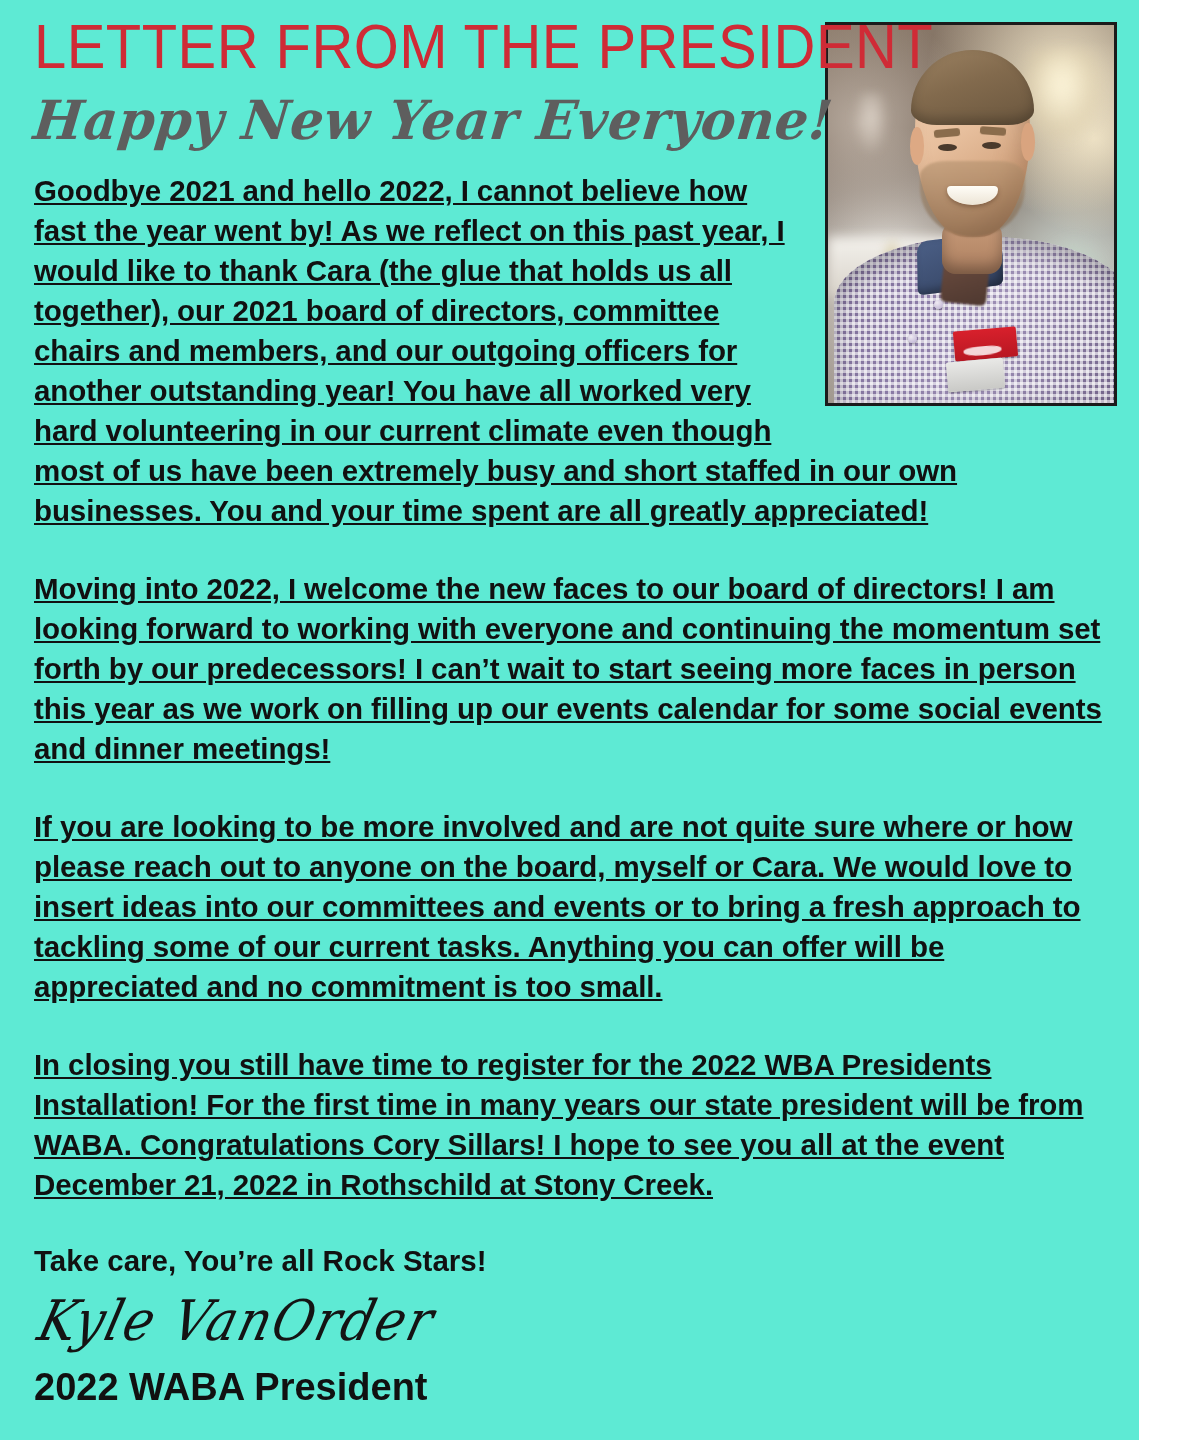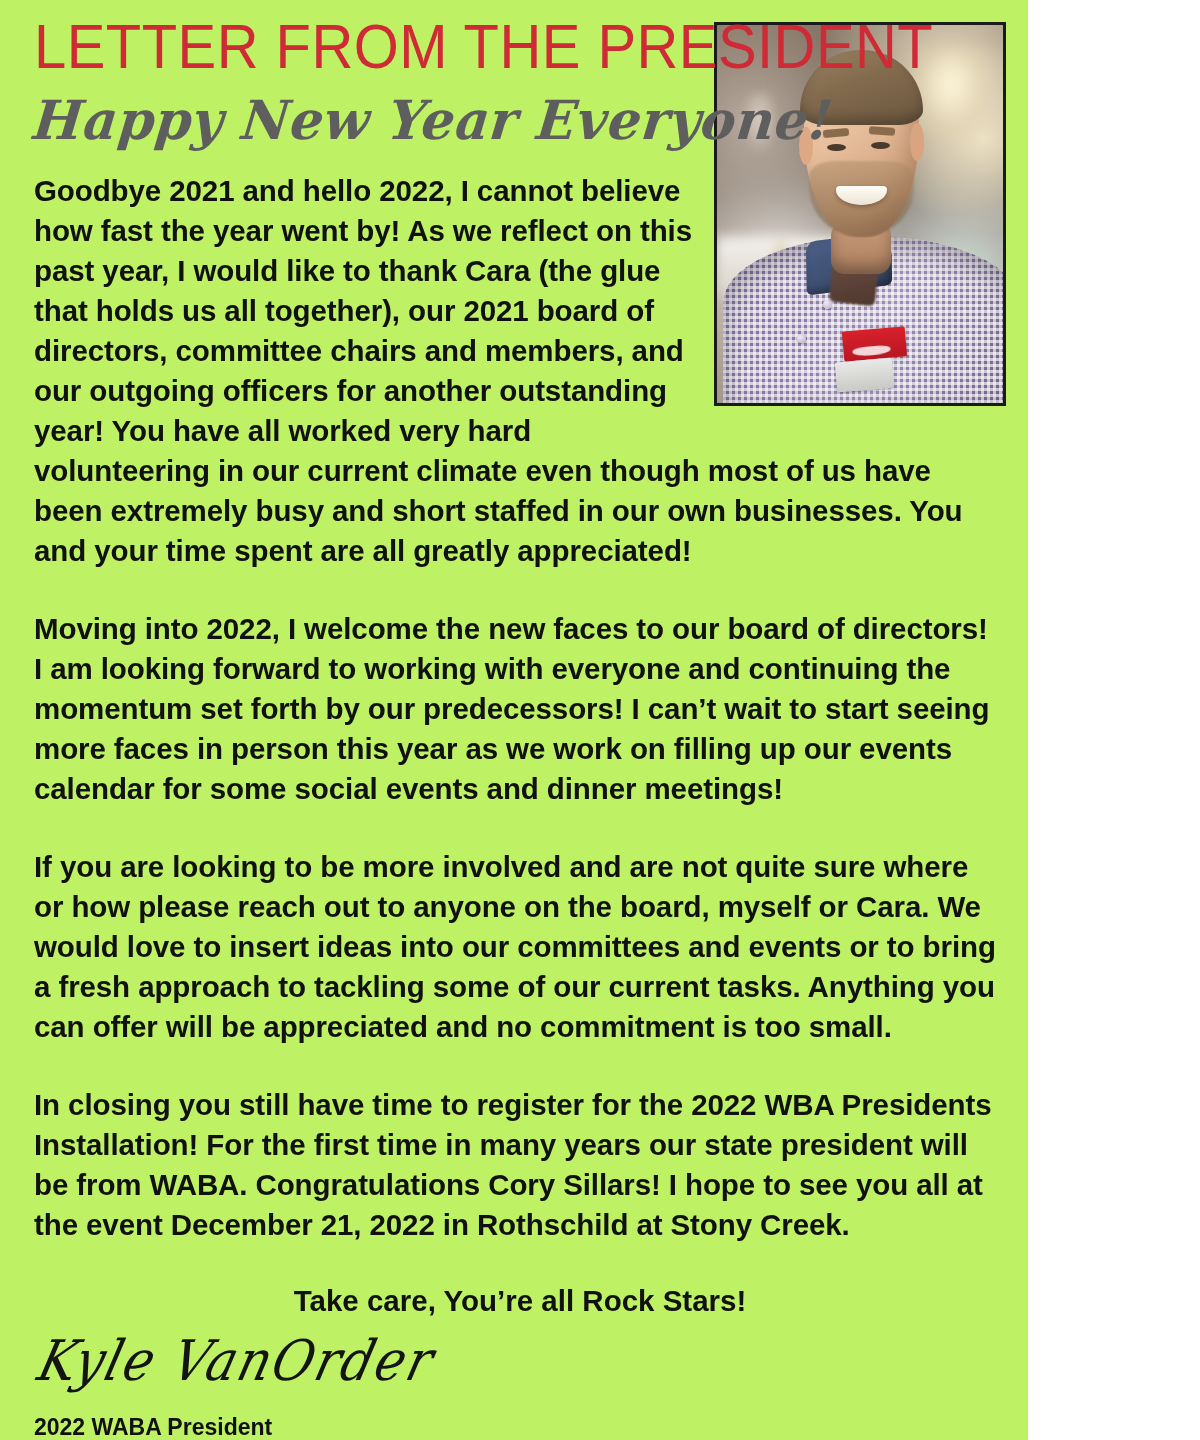--- a/index.html
+++ b/index.html
@@ -11,23 +11,23 @@
   body {
     width: 1200px;
     height: 1440px;
     overflow: hidden;
     font-family: "Liberation Sans", sans-serif;
     -webkit-font-smoothing: antialiased;
   }
 
   .page {
     position: relative;
-    width: 1028px;
+    width: 1139px;
     height: 1440px;
-    background: #bef264;
+    background: #5eead4;
     box-sizing: border-box;
     padding: 0 22px 0 34px;
   }
 
   
   .portrait-frame {
     float: right;
     width: 292px;
     height: 384px;
     margin: 22px 0 14px 22px;
@@ -283,54 +283,54 @@
     color: #111111;
     font-family: "Liberation Sans Narrow", "Liberation Sans", sans-serif;
     font-weight: 700;
     font-size: 29.5px;
     line-height: 40px;
     letter-spacing: -0.1px;
     padding-top: 22px;
   }
   .body-copy p {
     margin: 0 8px 38px 0;
+    text-decoration: underline;
   }
   .body-copy p:last-of-type {
     margin-bottom: 0;
   }
 
   .closing {
     color: #111111;
     font-family: "Liberation Sans Narrow", "Liberation Sans", sans-serif;
     font-weight: 700;
     font-size: 29.5px;
     line-height: 40px;
     margin: 36px 0 0 0;
-    text-align: center;
   }
 
   .signature {
     margin: 4px 0 0 6px;
     color: #141414;
     font-family: "DejaVu Serif", serif;
     font-style: italic;
     font-weight: 400;
     font-size: 50px;
     line-height: 72px;
     letter-spacing: 2px;
     transform: skewX(-14deg) scaleY(1.12);
     transform-origin: left center;
     white-space: nowrap;
   }
 
   .signature-role {
     color: #111111;
     font-family: "Liberation Sans Narrow", "Liberation Sans", sans-serif;
     font-weight: 700;
-    font-size: 23px;
+    font-size: 38px;
     line-height: 40px;
     margin: 10px 0 0 0;
   }
 
   .clear { clear: both; height: 0; }
 </style>
 </head>
 <body>
 
 <div class="page">

